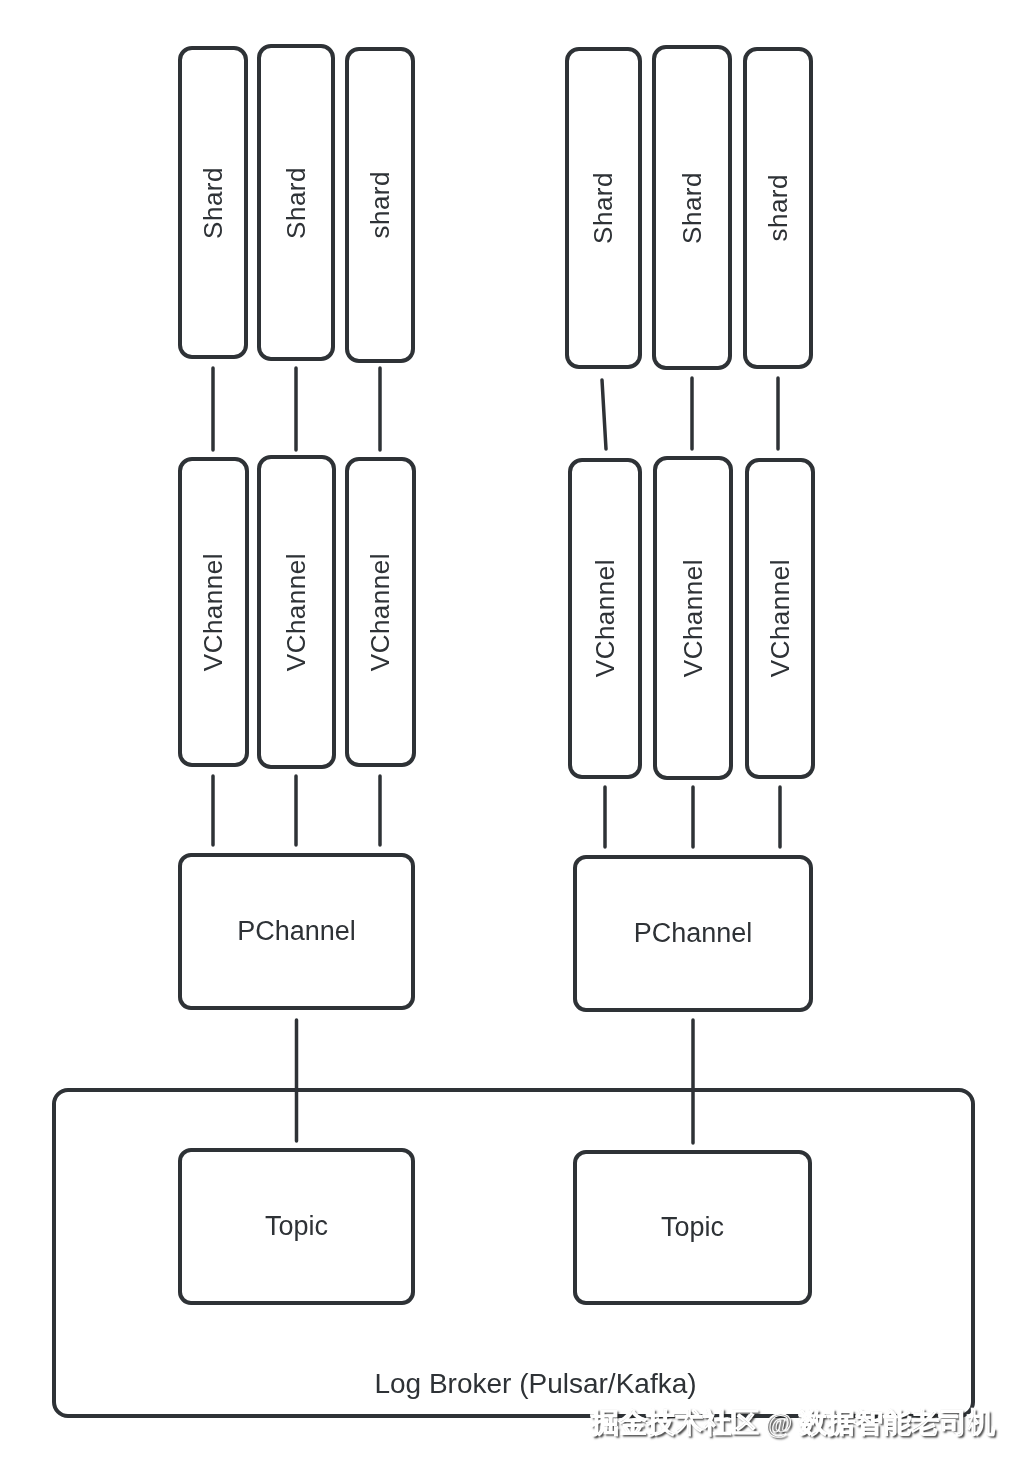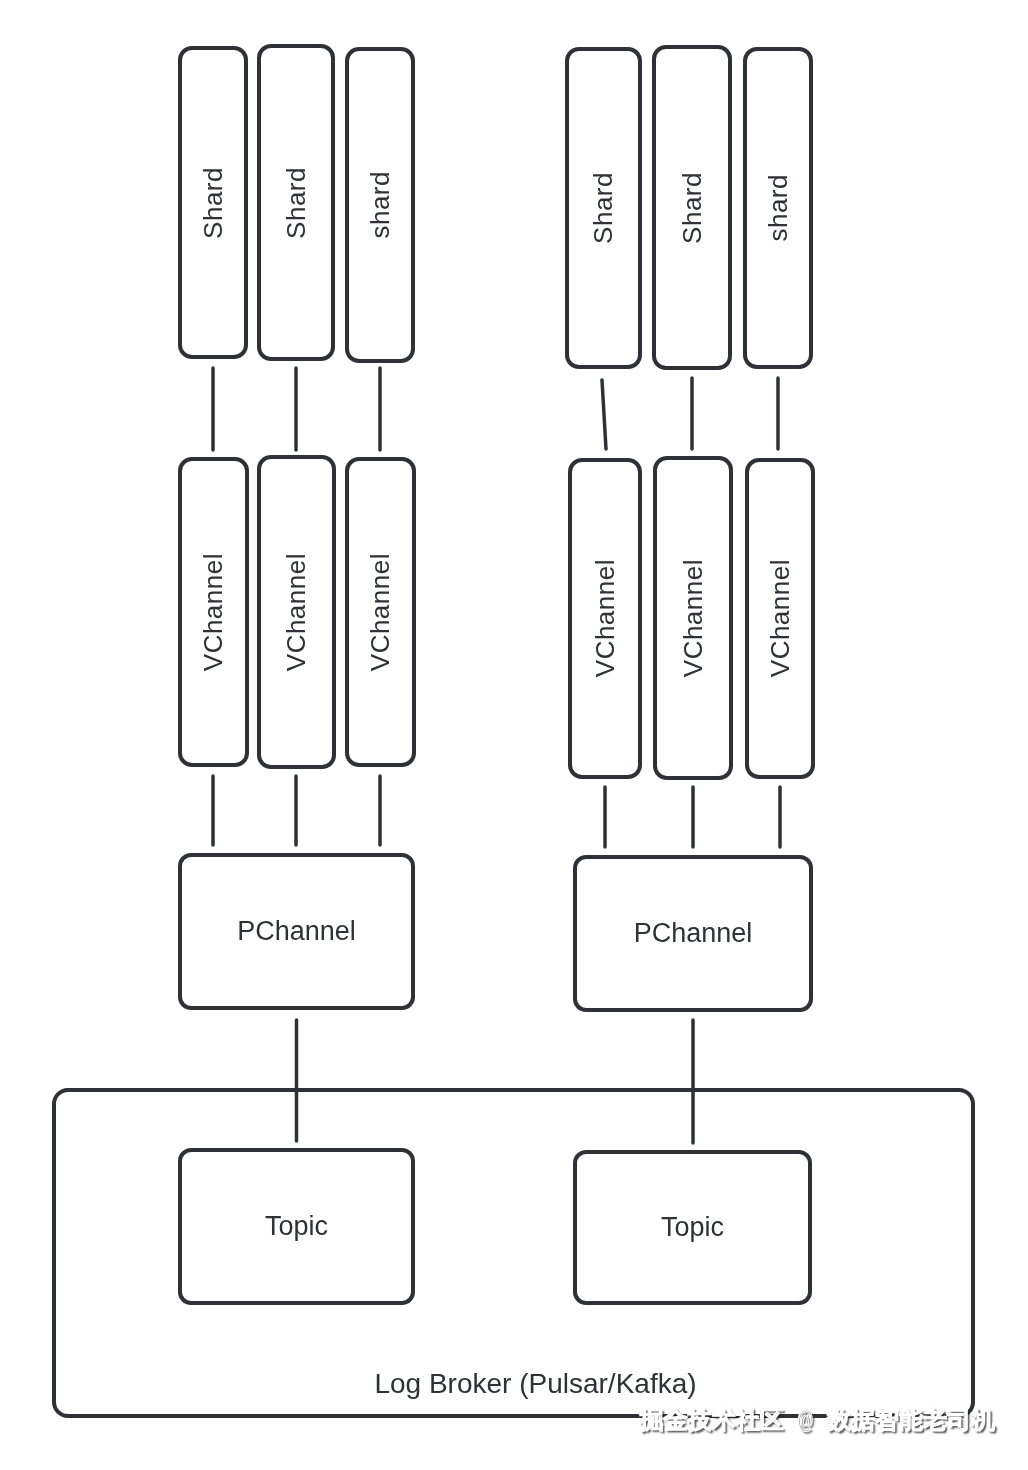--- a/index.html
+++ b/index.html
@@ -51,27 +51,27 @@
   .broker-label {
     position: absolute;
     z-index: 10;
     text-align: center;
     font-size: 28px;
     white-space: nowrap;
   }
   .watermark {
     position: absolute;
     z-index: 20;
-    font-size: 24px;
+    font-size: 28px;
     font-weight: bold;
     white-space: nowrap;
     color: #8f8f8f;
     -webkit-text-stroke: 1px #ffffff;
     text-shadow: 2px 2px 2px rgba(35,35,35,0.85), -1px -1px 0 #ffffff;
-    font-family: Liberation Mono, monospace;
+    font-family: Liberation Serif, serif;
   }
 </style>
 </head>
 <body>
 
 <div class="canvas">
 
   <div class="broker" style="left:52px; top:1088px; width:923px; height:330px;"></div>
 
   <svg class="connectors" width="1028" height="1470" viewBox="0 0 1028 1470">

